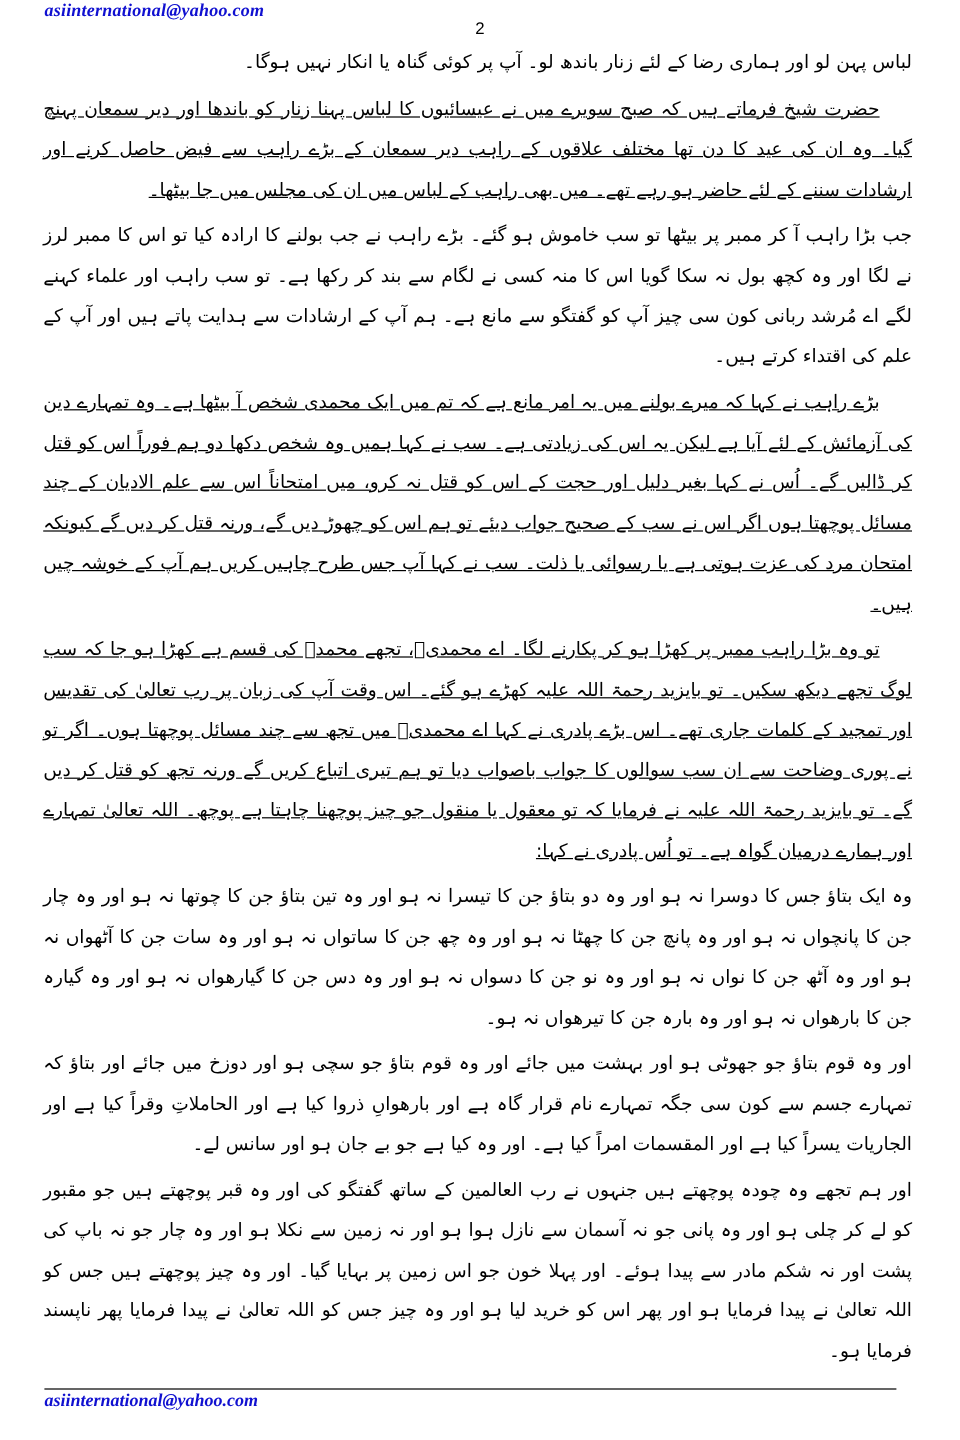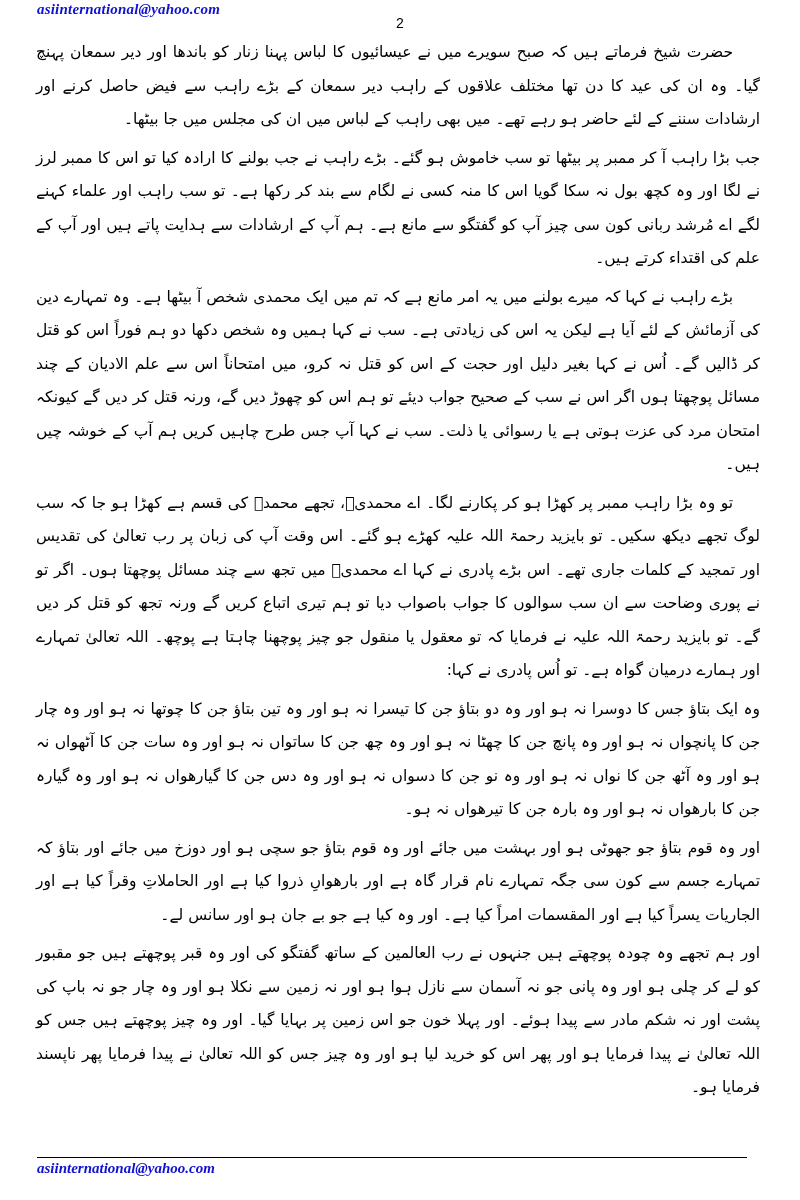--- a/index.html
+++ b/index.html
@@ -44,20 +44,21 @@
       font-family: "DejaVu Sans", sans-serif;
       font-size: 15.5px;
       line-height: 33.5px;
     }
     .para {
       margin: 0 0 5px 0;
       text-align-last: right;
     }
     .para.indent {
       text-indent: 27px;
+      text-decoration: underline;
     }
     .footer-rule {
       position: absolute;
       left: 37px;
       width: 710px;
       top: 1157px;
       height: 0;
       border-top: 1px solid #000;
     }
     .footer-email {
@@ -86,20 +87,21 @@
       color: #e01010;
     }
   </style>
 </head>
 <body>
 
 <div class="header-email">asiinternational@yahoo.com</div>
 <div class="page-number">2</div>
 
 <div class="content">
+  <p class="para">لباس پہن لو اور ہماری رضا کے لئے زنار باندھ لو۔ آپ پر کوئی گناہ یا انکار نہیں ہوگا۔</p>
   <p class="para indent">حضرت شیخ فرماتے ہیں کہ صبح سویرے میں نے عیسائیوں کا لباس پہنا زنار کو باندھا اور دیر سمعان پہنچ گیا۔ وہ ان کی عید کا دن تھا مختلف علاقوں کے راہب دیر سمعان کے بڑے راہب سے فیض حاصل کرنے اور ارشادات سننے کے لئے حاضر ہو رہے تھے۔ میں بھی راہب کے لباس میں ان کی مجلس میں جا بیٹھا۔</p>
   <p class="para">جب بڑا راہب آ کر ممبر پر بیٹھا تو سب خاموش ہو گئے۔ بڑے راہب نے جب بولنے کا ارادہ کیا تو اس کا ممبر لرز نے لگا اور وہ کچھ بول نہ سکا گویا اس کا منہ کسی نے لگام سے بند کر رکھا ہے۔ تو سب راہب اور علماء کہنے لگے اے مُرشد ربانی کون سی چیز آپ کو گفتگو سے مانع ہے۔ ہم آپ کے ارشادات سے ہدایت پاتے ہیں اور آپ کے علم کی اقتداء کرتے ہیں۔</p>
   <p class="para indent">بڑے راہب نے کہا کہ میرے بولنے میں یہ امر مانع ہے کہ تم میں ایک محمدی شخص آ بیٹھا ہے۔ وہ تمہارے دین کی آزمائش کے لئے آیا ہے لیکن یہ اس کی زیادتی ہے۔ سب نے کہا ہمیں وہ شخص دکھا دو ہم فوراً اس کو قتل کر ڈالیں گے۔ اُس نے کہا بغیر دلیل اور حجت کے اس کو قتل نہ کرو، میں امتحاناً اس سے علم الادیان کے چند مسائل پوچھتا ہوں اگر اس نے سب کے صحیح جواب دیئے تو ہم اس کو چھوڑ دیں گے، ورنہ قتل کر دیں گے کیونکہ امتحان مرد کی عزت ہوتی ہے یا رسوائی یا ذلت۔ سب نے کہا آپ جس طرح چاہیں کریں ہم آپ کے خوشہ چیں ہیں۔</p>
   <p class="para indent">تو وہ بڑا راہب ممبر پر کھڑا ہو کر پکارنے لگا۔ اے محمدیؐ، تجھے محمدؐ کی قسم ہے کھڑا ہو جا کہ سب لوگ تجھے دیکھ سکیں۔ تو بایزید رحمۃ اللہ علیہ کھڑے ہو گئے۔ اس وقت آپ کی زبان پر رب تعالیٰ کی تقدیس اور تمجید کے کلمات جاری تھے۔ اس بڑے پادری نے کہا اے محمدیؐ میں تجھ سے چند مسائل پوچھتا ہوں۔ اگر تو نے پوری وضاحت سے ان سب سوالوں کا جواب باصواب دیا تو ہم تیری اتباع کریں گے ورنہ تجھ کو قتل کر دیں گے۔ تو بایزید رحمۃ اللہ علیہ نے فرمایا کہ تو معقول یا منقول جو چیز پوچھنا چاہتا ہے پوچھ۔ اللہ تعالیٰ تمہارے اور ہمارے درمیان گواہ ہے۔ تو اُس پادری نے کہا:</p>
   <p class="para">وہ ایک بتاؤ جس کا دوسرا نہ ہو اور وہ دو بتاؤ جن کا تیسرا نہ ہو اور وہ تین بتاؤ جن کا چوتھا نہ ہو اور وہ چار جن کا پانچواں نہ ہو اور وہ پانچ جن کا چھٹا نہ ہو اور وہ چھ جن کا ساتواں نہ ہو اور وہ سات جن کا آٹھواں نہ ہو اور وہ آٹھ جن کا نواں نہ ہو اور وہ نو جن کا دسواں نہ ہو اور وہ دس جن کا گیارھواں نہ ہو اور وہ گیارہ جن کا بارھواں نہ ہو اور وہ بارہ جن کا تیرھواں نہ ہو۔</p>
   <p class="para">اور وہ قوم بتاؤ جو جھوٹی ہو اور بہشت میں جائے اور وہ قوم بتاؤ جو سچی ہو اور دوزخ میں جائے اور بتاؤ کہ تمہارے جسم سے کون سی جگہ تمہارے نام قرار گاہ ہے اور بارھواںِ ذروا کیا ہے اور الحاملاتِ وقراً کیا ہے اور الجاریات یسراً کیا ہے اور المقسمات امراً کیا ہے۔ اور وہ کیا ہے جو بے جان ہو اور سانس لے۔</p>
   <p class="para">اور ہم تجھے وہ چودہ پوچھتے ہیں جنہوں نے رب العالمین کے ساتھ گفتگو کی اور وہ قبر پوچھتے ہیں جو مقبور کو لے کر چلی ہو اور وہ پانی جو نہ آسمان سے نازل ہوا ہو اور نہ زمین سے نکلا ہو اور وہ چار جو نہ باپ کی پشت اور نہ شکم مادر سے پیدا ہوئے۔ اور پہلا خون جو اس زمین پر بہایا گیا۔ اور وہ چیز پوچھتے ہیں جس کو اللہ تعالیٰ نے پیدا فرمایا ہو اور پھر اس کو خرید لیا ہو اور وہ چیز جس کو اللہ تعالیٰ نے پیدا فرمایا پھر ناپسند فرمایا ہو۔</p>
 </div>
 
 <div class="footer-rule"></div>

